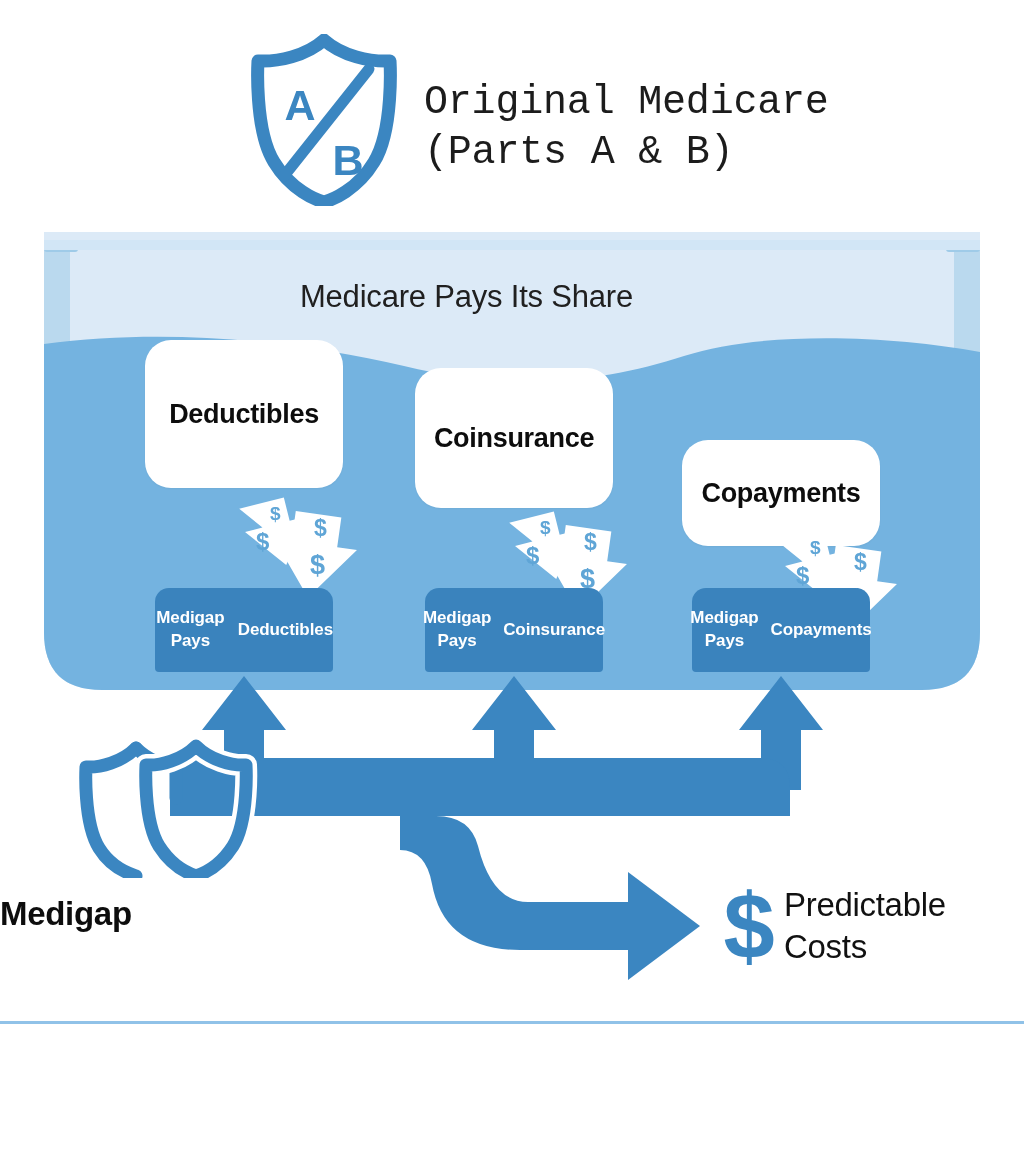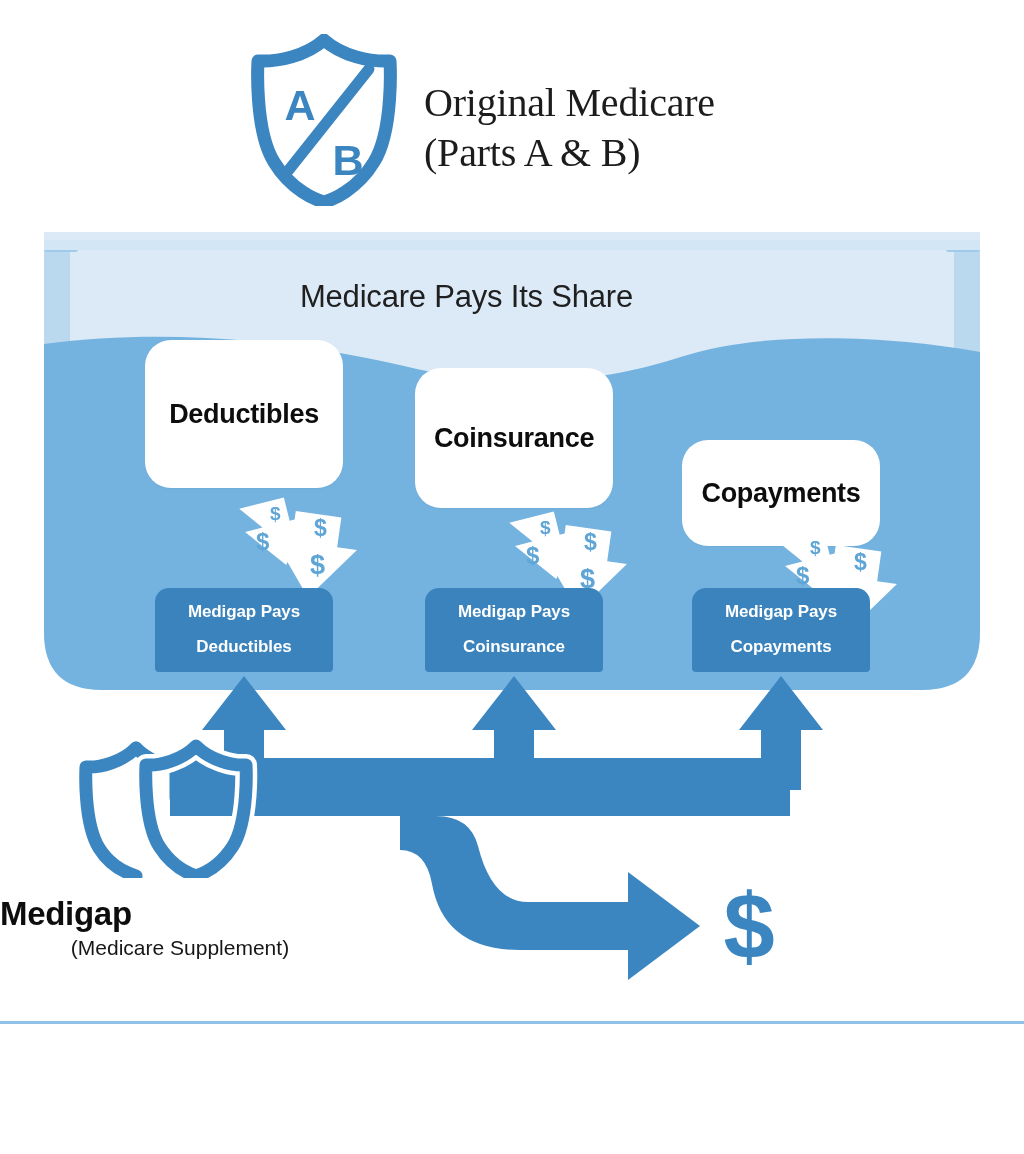--- a/index.html
+++ b/index.html
@@ -10,21 +10,21 @@
     overflow: hidden;
   }
   #stage { position: relative; width: 1024px; height: 1154px; background: #fff; }
 
   
   .header { position: absolute; left: 0; top: 0; width: 1024px; height: 230px; }
   .shield-ab { position: absolute; left: 248px; top: 34px; width: 152px; height: 172px; }
   .header-text {
     position: absolute; left: 424px; top: 78px; width: 560px;
     font-size: 40px; line-height: 1.24; color: #1c1c1c;
-    font-family: Liberation Serif, serif; font-weight: 400;
+    font-family: Liberation Mono, monospace; font-weight: 400;
     letter-spacing: -0.2px; white-space: pre-line;
   }
 
   
   .tank-wrap { position: absolute; left: 44px; top: 232px; width: 936px; height: 458px; }
   .tank-svg  { position: absolute; left: 0; top: 0; }
   .tank-label {
     position: absolute; left: 0; top: 47px; width: 845px; text-align: center;
     font-size: 31px; color: #202020; font-weight: 400; letter-spacing: -0.2px;
   }
@@ -33,21 +33,21 @@
   .col { position: absolute; }
   .card {
     position: absolute; background: #ffffff; border-radius: 26px;
     display: flex; align-items: center; justify-content: center;
     box-shadow: 0 1px 2px rgba(0,0,0,0.04);
   }
   .card span { font-size: 27px; font-weight: 700; color: #0d0d0d; letter-spacing: -0.3px; }
 
   .paybox {
     position: absolute; background: #3a83bd; border-radius: 14px 14px 4px 4px;
-    display: flex; flex-direction: column; align-items: center; justify-content: center;
+    display: flex; flex-direction: row; align-items: center; justify-content: center;
     color: #ffffff; font-weight: 700; font-size: 17px; line-height: 1.35;
     text-align: center; letter-spacing: -0.1px; gap: 12px;
   }
 
   .moneyarrows { position: absolute; }
 
   
   .flow { position: absolute; left: 0; top: 640px; width: 1024px; height: 370px; }
   .shields-medigap { position: absolute; left: 78px; top: 738px; width: 210px; height: 140px; }
   .medigap-title {
@@ -213,27 +213,28 @@
     <svg width="210" height="140" viewBox="0 0 210 140">
       <path d="M58 10 C 44 24, 22 30, 8 29 C 8 29, 5 84, 21 110 C 34 131, 52 136, 58 138" fill="none" stroke="#3b86c1" stroke-width="13" stroke-linejoin="round" stroke-linecap="round"></path>
       <path d="M58 10 C 70 22, 86 28, 98 28 L 98 60" fill="none" stroke="#3b86c1" stroke-width="13" stroke-linecap="round"></path>
       <path d="M118 8 C 104 22, 82 28, 68 27 C 68 27, 65 82, 81 108 C 95 130, 112 136, 118 138
                C 124 136, 141 130, 155 108 C 171 82, 168 27, 168 27 C 154 28, 132 22, 118 8 Z" fill="none" stroke="#ffffff" stroke-width="22" stroke-linejoin="round"></path>
       <path d="M118 8 C 104 22, 82 28, 68 27 C 68 27, 65 82, 81 108 C 95 130, 112 136, 118 138
                C 124 136, 141 130, 155 108 C 171 82, 168 27, 168 27 C 154 28, 132 22, 118 8 Z" fill="none" stroke="#3b86c1" stroke-width="13" stroke-linejoin="round"></path>
     </svg>
   </div>
   <div class="medigap-title">Medigap</div>
-  <div class="medigap-sub">(Medicare Supplement)</div>
 
   <div style="position:absolute;left:712px;top:880px;width:74px;height:96px;">
     <svg width="74" height="96" viewBox="0 0 74 96">
       <text x="37" y="78" font-size="92" font-weight="700" fill="#3b86c1" font-family="Liberation Sans, sans-serif" text-anchor="middle">$</text>
     </svg>
   </div>
+  <div class="predictable">Predictable
+Costs</div>
 
   <div class="divider"></div>
   <div class="footer">
     
     
     
   </div>
 
 </div>
 

